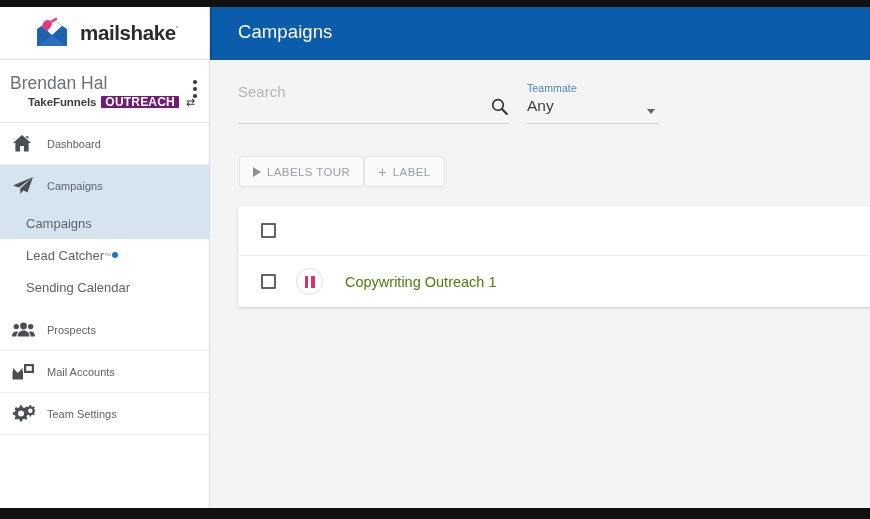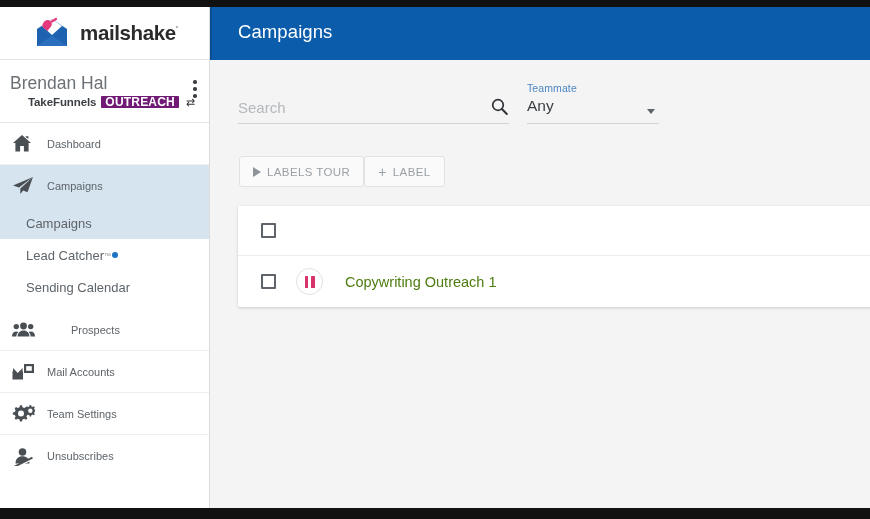--- a/index.html
+++ b/index.html
@@ -213,21 +213,21 @@
     position: absolute;
     left: 27px; top: 22px;
     display: flex;
     align-items: flex-end;
     gap: 18px;
   }
   .search-field {
     position: relative;
     width: 271px;
     border-bottom: 1px solid #d2d2d2;
-    padding-bottom: 6px;
+    padding-bottom: 22px;
   }
   .search-input {
     border: none;
     outline: none;
     background: transparent;
     font-family: "Liberation Sans", sans-serif;
     font-size: 15px;
     color: #3b3f43;
     width: 230px;
     padding: 0;
@@ -419,21 +419,21 @@
         <div class="subnav-item">
           <span class="subnav-label">Lead Catcher</span>
             <span class="sup-tm">™</span>
             <span class="blue-dot"></span>
         </div>
 
         <div class="subnav-item">
           <span class="subnav-label">Sending Calendar</span>
         </div>
 
-        <div class="nav-item" style="margin-top:6px;gap:24px;">
+        <div class="nav-item" style="margin-top:6px;">
           <span class="nav-icon">
             <svg width="23" height="17" viewBox="0 0 23 17">
                 <circle cx="11.5" cy="5" r="3.4" fill="#4a4f54"></circle>
                 <circle cx="4.3" cy="5.6" r="2.7" fill="#4a4f54"></circle>
                 <circle cx="18.7" cy="5.6" r="2.7" fill="#4a4f54"></circle>
                 <path d="M5.6 15.5 C5.6 11.8 8.2 9.6 11.5 9.6 C14.8 9.6 17.4 11.8 17.4 15.5 Z" fill="#4a4f54"></path>
                 <path d="M0 15.5 C0 12.4 1.8 10.6 4.3 10.6 C5.1 10.6 5.8 10.8 6.4 11.1 C5.1 12.3 4.4 13.8 4.3 15.5 Z" fill="#4a4f54"></path>
                 <path d="M23 15.5 C23 12.4 21.2 10.6 18.7 10.6 C17.9 10.6 17.2 10.8 16.6 11.1 C17.9 12.3 18.6 13.8 18.7 15.5 Z" fill="#4a4f54"></path>
               </svg>
           </span>
@@ -459,31 +459,20 @@
                 <path d="M8 1.2 L10 1.2 L10.5 3.2 L12.2 4 L14 3 L15.4 4.4 L14.4 6.2 L15.2 7.9 L17.2 8.4 L17.2 10.4 L15.2 10.9 L14.4 12.6 L15.4 14.4 L14 15.8 L12.2 14.8 L10.5 15.6 L10 17.6 L8 17.6 L7.5 15.6 L5.8 14.8 L4 15.8 L2.6 14.4 L3.6 12.6 L2.8 10.9 L0.8 10.4 L0.8 8.4 L2.8 7.9 L3.6 6.2 L2.6 4.4 L4 3 L5.8 4 L7.5 3.2 Z" fill="#4a4f54"></path>
                 <circle cx="9" cy="9.4" r="3" fill="#ffffff"></circle>
                 <path d="M17.6 1 L19.1 1 L19.4 2.4 L20.6 2.9 L21.8 2.2 L22.8 3.3 L22.1 4.5 L22.6 5.7 L24 6 L24 7.5 L22.6 7.8 L22.1 9 L22.8 10.2 L21.8 11.3 L20.6 10.6 L19.4 11.1 L19.1 12.5 L17.6 12.5 L17.3 11.1 L16.1 10.6 L14.9 11.3 L13.9 10.2 L14.6 9 L14.1 7.8 L12.7 7.5 L12.7 6 L14.1 5.7 L14.6 4.5 L13.9 3.3 L14.9 2.2 L16.1 2.9 L17.3 2.4 Z" fill="#4a4f54"></path>
                 <circle cx="18.35" cy="6.75" r="2.2" fill="#ffffff"></circle>
               </svg>
           </span>
           <span class="nav-label">Team Settings</span>
         </div>
 
 
-        <div class="nav-item no-border">
-          <span class="nav-icon">
-            <svg width="22" height="19" viewBox="0 0 22 19">
-                <circle cx="10.5" cy="5" r="3.8" fill="#4a4f54"></circle>
-                <path d="M3.5 16.5 C3.5 11.6 6.7 9.3 10.5 9.3 C14.3 9.3 17.5 11.6 17.5 16.5 Z" fill="#4a4f54"></path>
-                <rect x="0.6" y="15.6" width="21" height="2.1" transform="rotate(-27 11 16.6)" fill="#ffffff"></rect>
-                <rect x="0.6" y="14.4" width="21" height="1.9" transform="rotate(-27 11 15.4)" fill="#4a4f54"></rect>
-              </svg>
-          </span>
-          <span class="nav-label">Unsubscribes</span>
-        </div>
 
       </div>
     </div>
 
     <div class="header">
       <div class="header-title">Campaigns</div>
     </div>
 
     <div class="main">
 

